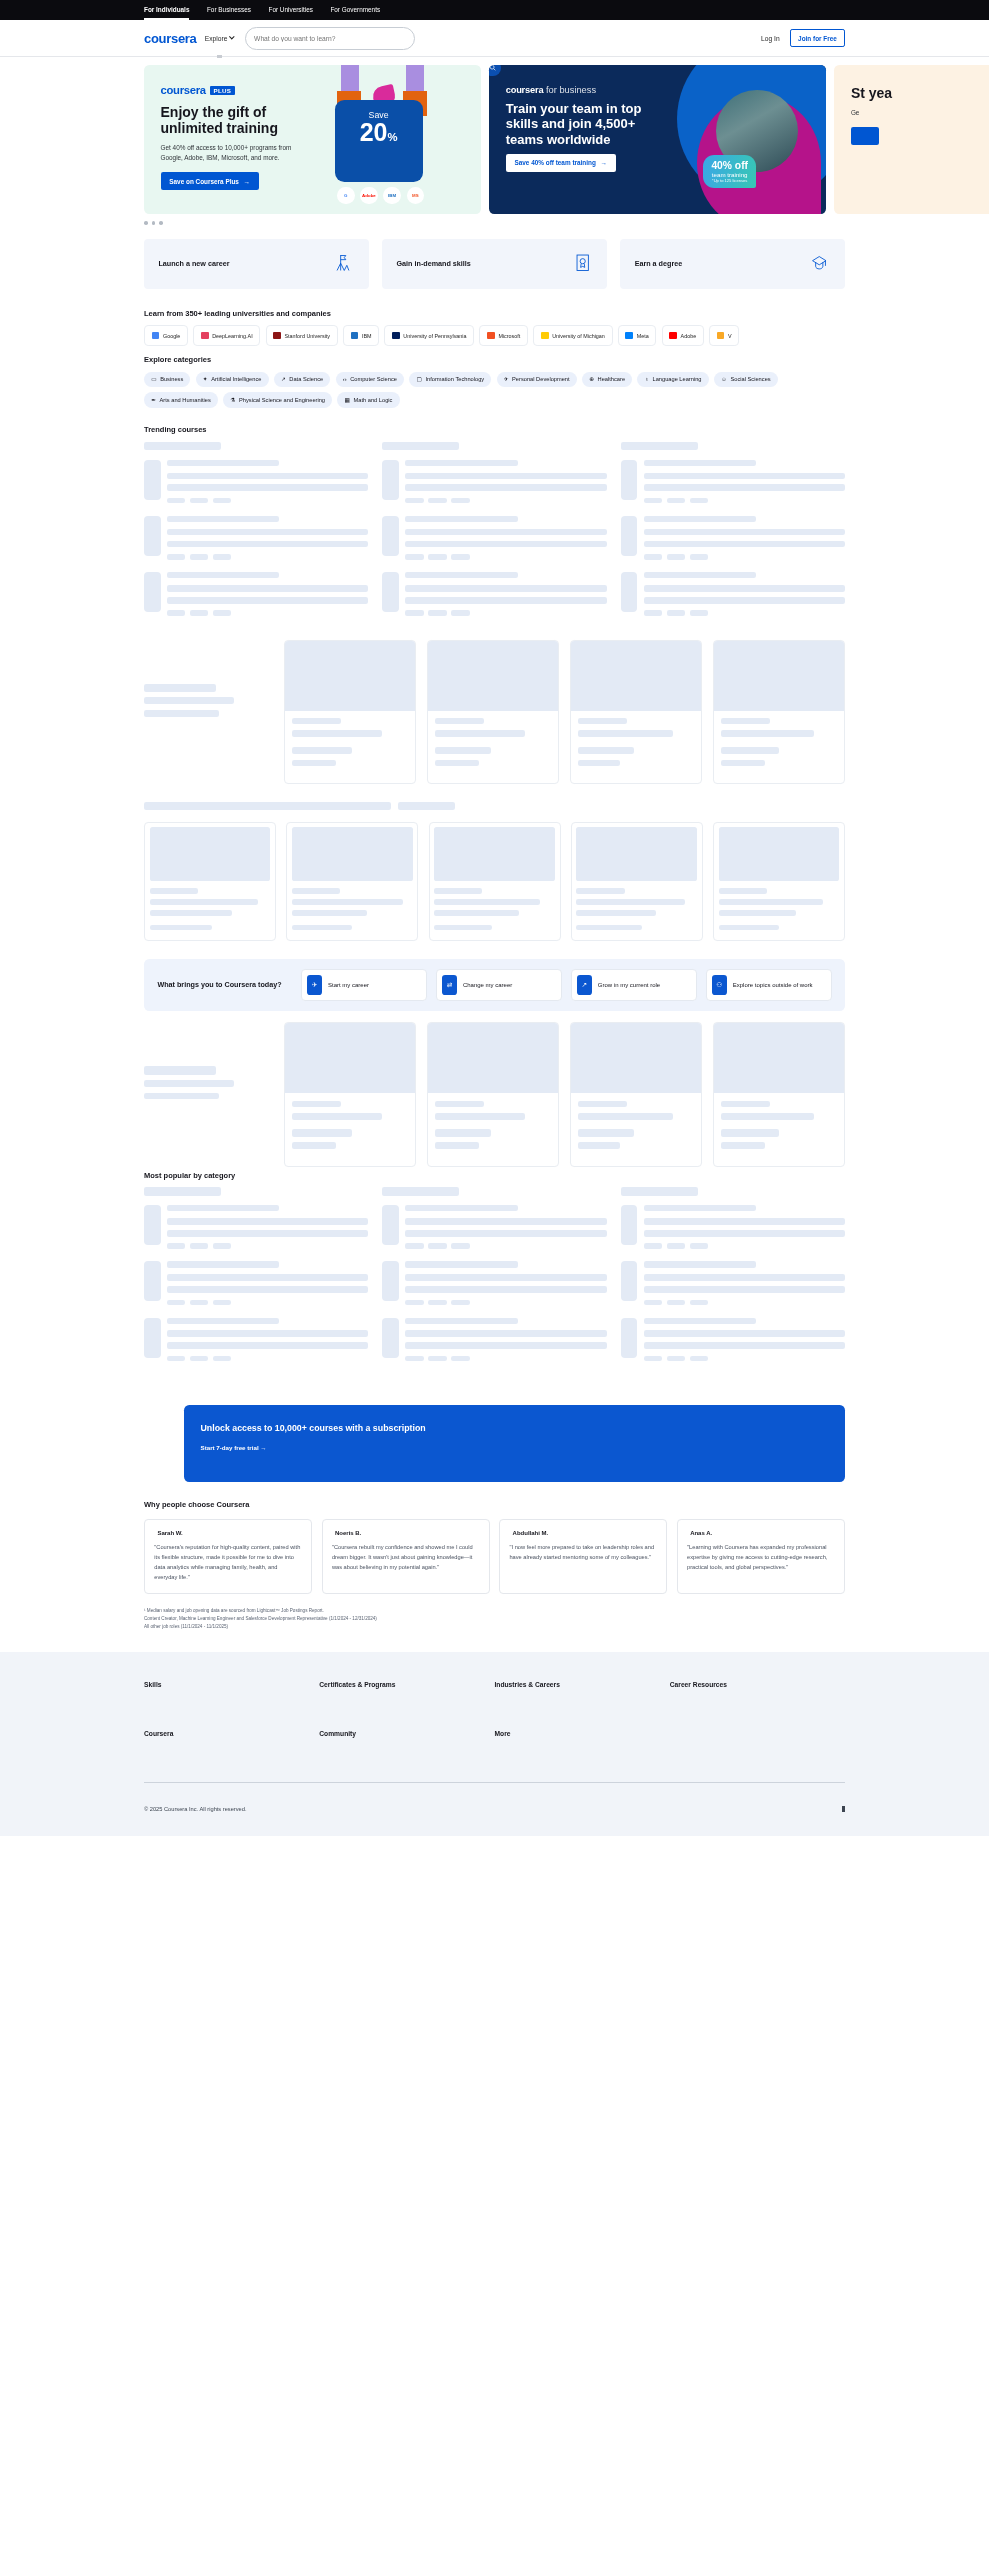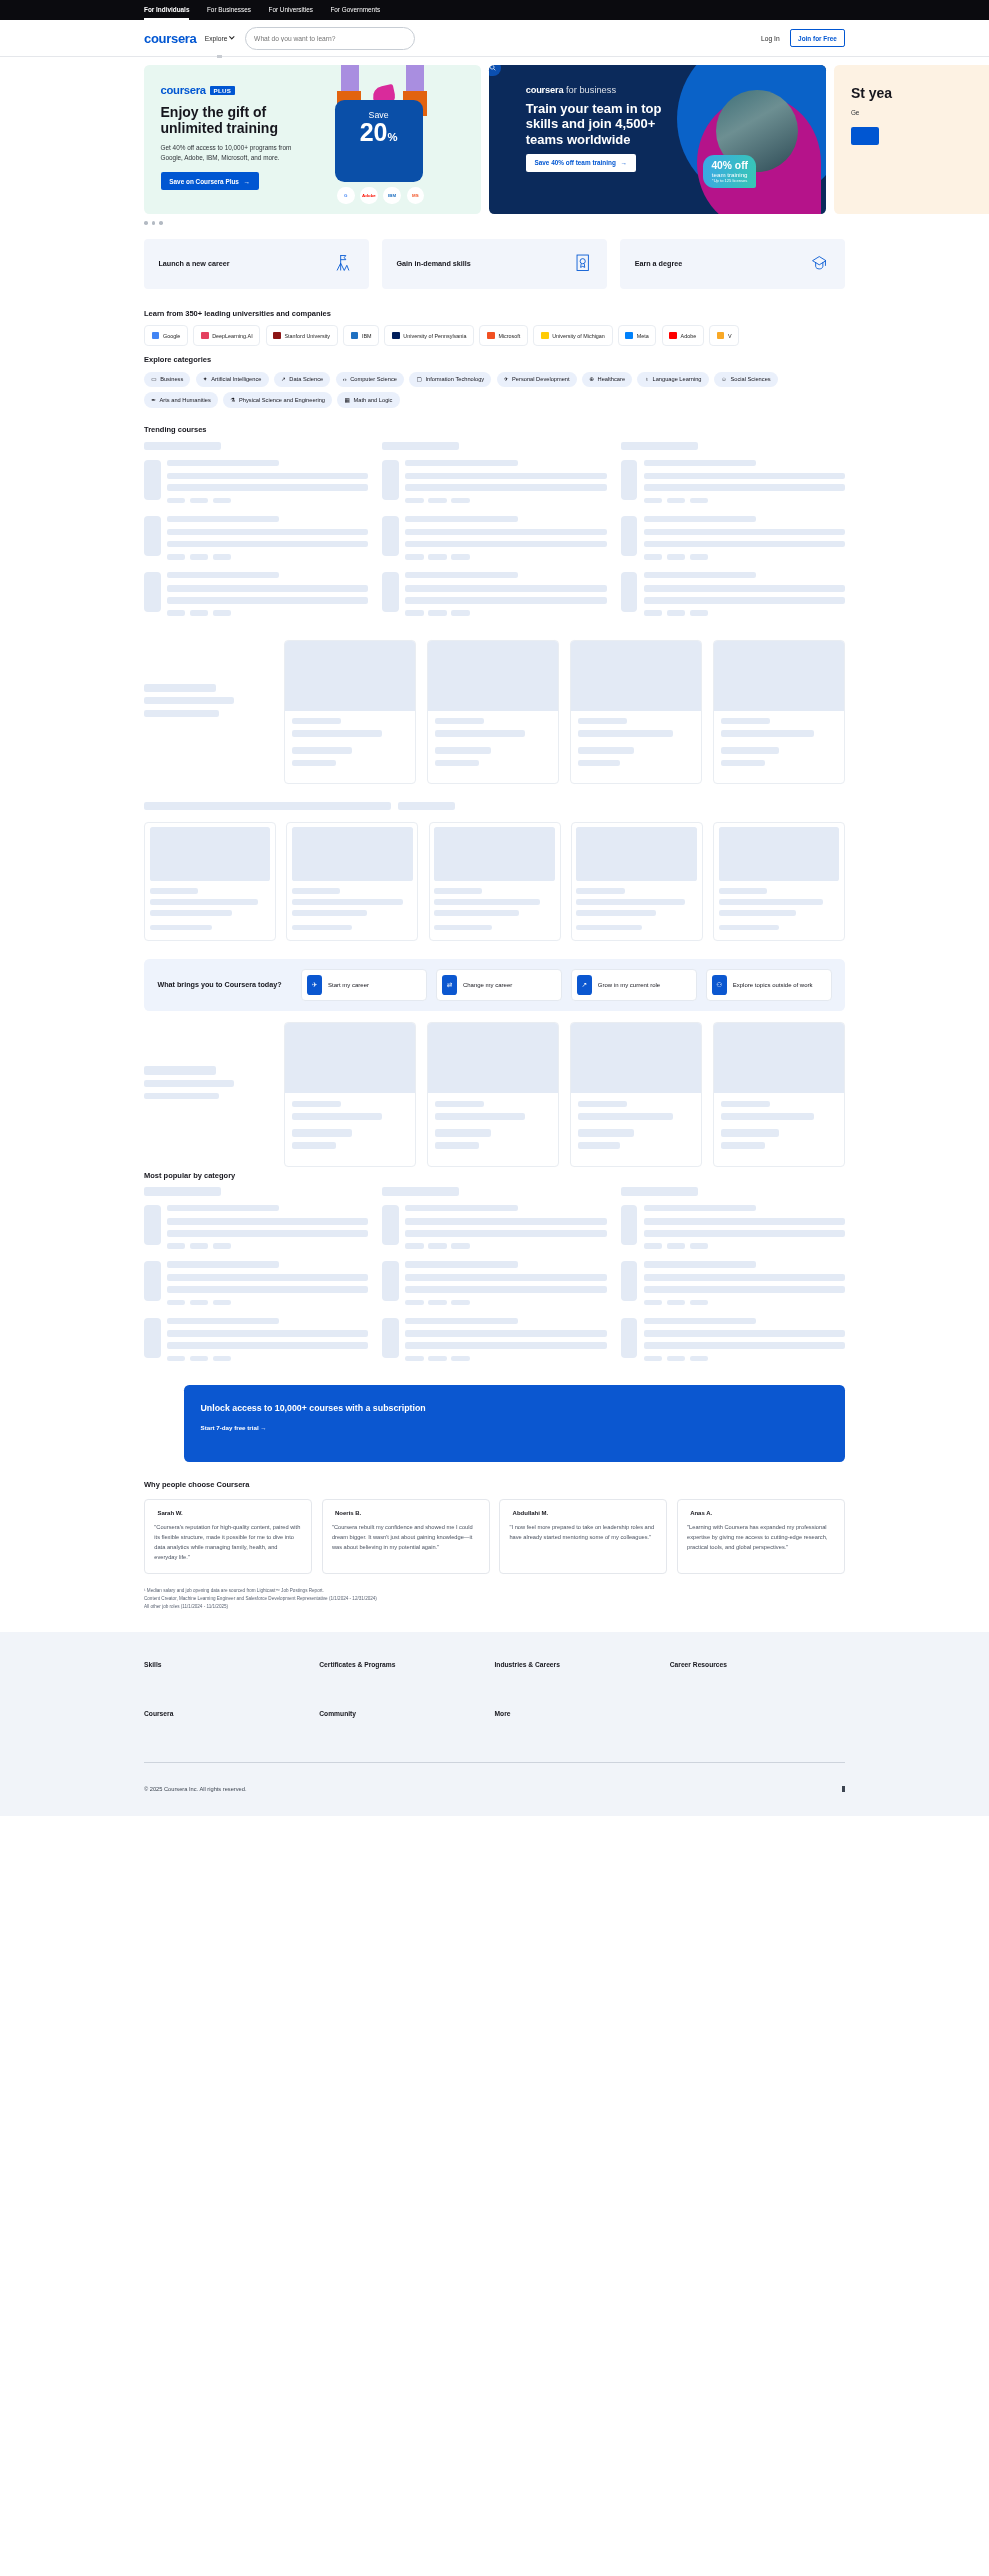--- a/index.html
+++ b/index.html
@@ -135,21 +135,21 @@
   .bow { position: absolute; left: 59px; top: 21.6px; width: 21.6px; height: 20.6px;
     background: #d92b9b; border-radius: 50% 10% 50% 10%; transform: rotate(-12deg); }
   .brandrow { position: absolute; left: 23px; bottom: 9.3px; display: flex; gap: 5.7px; }
   .brandchip {
     width: 17.5px; height: 17.5px; border-radius: 50%; background: #fff;
     display: flex; align-items: center; justify-content: center;
     font-size: 4.4px; font-weight: 800;
   }
 
   .hero-biz { background: #0b2a5b; position: relative; }
-  .hero-biz-text { padding: 20.6px 0 0 16.5px; width: 170px; position: relative; z-index: 3; margin-left: 20px; }
+  .hero-biz-text { padding: 20.6px 0 0 16.5px; width: 170px; position: relative; z-index: 3; }
   .biz-logo { color: #fff; font-size: 9.3px; margin-bottom: 5.2px; }
   .biz-logo b { font-weight: 800; letter-spacing: -0.2px; }
   .biz-logo span { opacity: .85; font-weight: 400; }
   .hero-biz .hero-h1 { color: #fff; font-size: 13px; }
   .biz-blob {
     position: absolute; right: -20.6px; top: -31px; width: 170px; height: 170px;
     border-radius: 50%; background: #0a62c8; z-index: 1;
   }
   .biz-blob2 {
     position: absolute; right: 5.2px; top: 31px; width: 124px; height: 134px;
@@ -253,21 +253,21 @@
     background: #fff; border: 0.5px solid #e4e9f0; border-radius: 4.1px;
     display: flex; align-items: center; gap: 5.7px; padding: 4.6px 8.2px 4.6px 4.6px;
     font-size: 6px; color: #16161d; cursor: pointer; flex: 1;
   }
   .survey-ico {
     width: 15.5px; height: 20.6px; border-radius: 3.1px; background: #0b57d0;
     display: flex; align-items: center; justify-content: center; flex: 0 0 15.5px;
   }
 
   
-  .promos { display: flex; gap: 12.4px; margin-top: 11px; padding-left: 40px; }
+  .promos { display: flex; gap: 12.4px; margin-top: 31px; padding-left: 40px; }
   .promo { flex: 1; border-radius: 5.2px; padding: 17.5px 16.5px; height: 77px; }
   .promo.a { background: #0b57d0; }
   .promo.b { background: #0a2553; }
   .promo h3 { color: #fff; font-size: 8.8px; line-height: 1.42; font-weight: 700; margin-bottom: 8.2px; }
   .promo a { color: #fff; font-size: 6.2px; font-weight: 700; text-decoration: none; cursor: pointer; }
 
   
   .testis { display: flex; gap: 9.3px; margin-top: 9.3px; align-items: stretch; }
   .testi {
     flex: 1; border: 0.5px solid #e4e7ec; border-radius: 4.1px; padding: 10.3px 9.3px;

